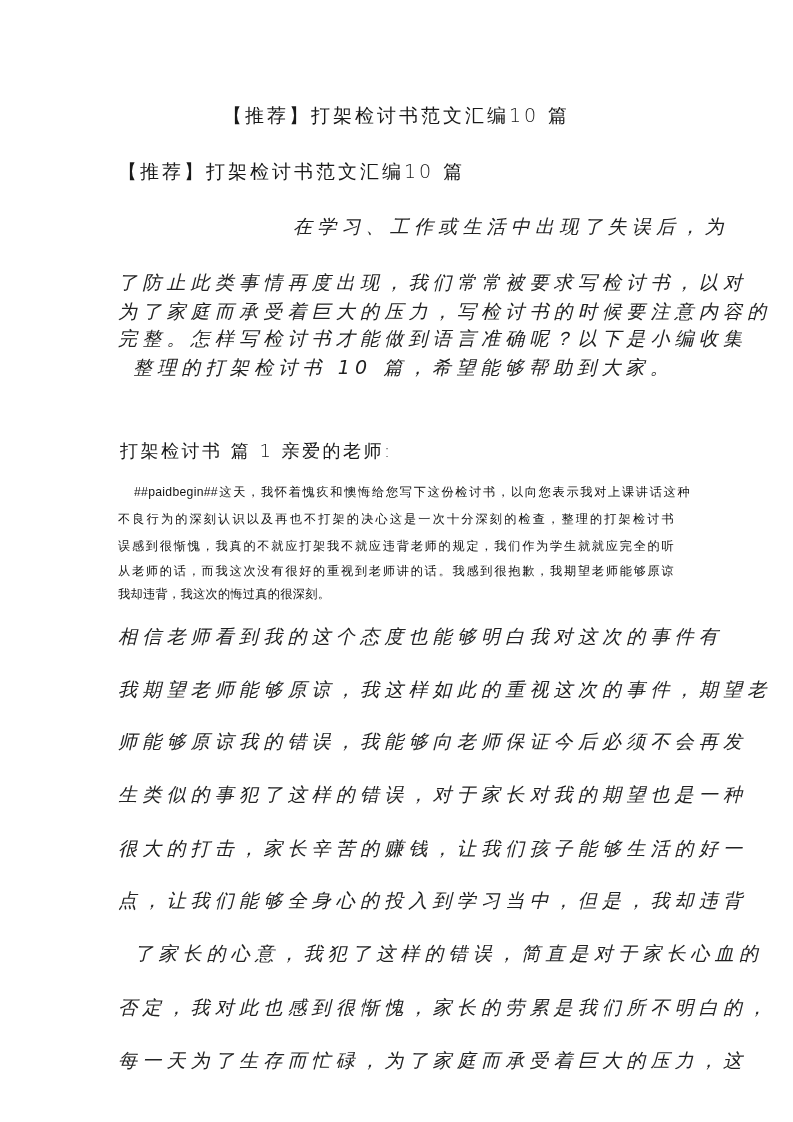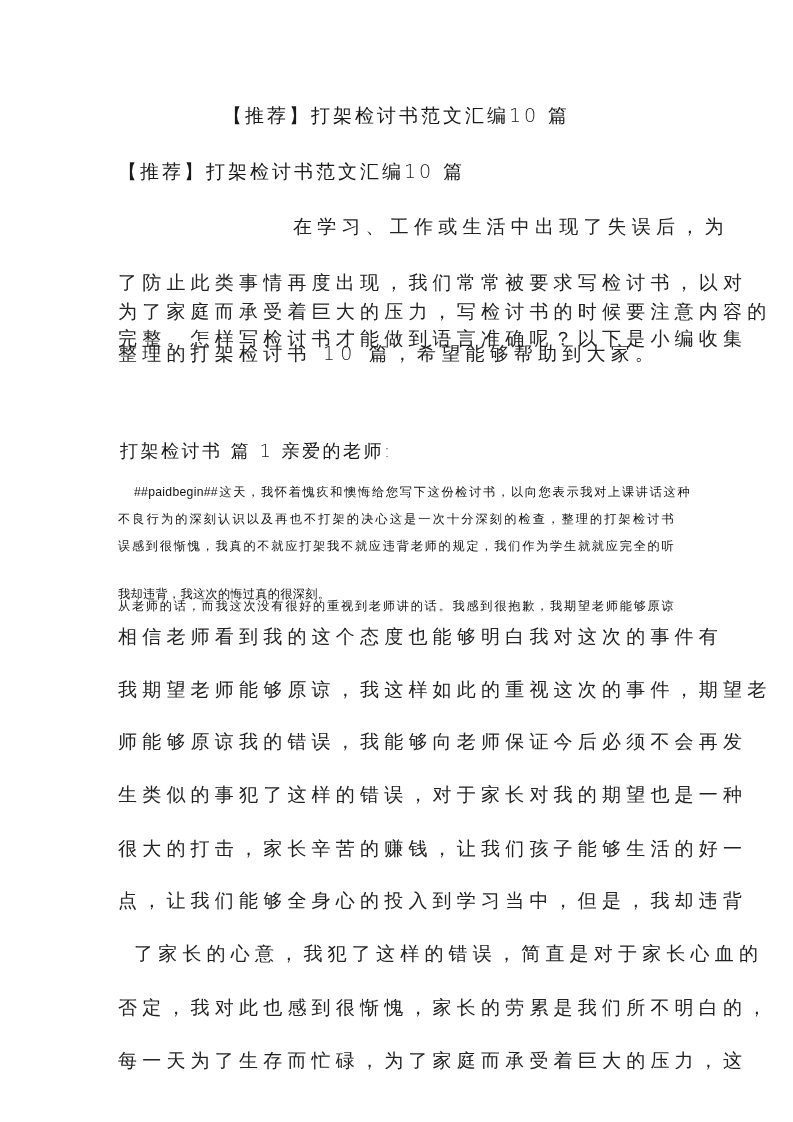--- a/index.html
+++ b/index.html
@@ -4,51 +4,51 @@
 <style>
   html, body { margin: 0; padding: 0; background: #ffffff; }
   body { width: 793px; height: 1122px; position: relative; overflow: hidden;
          font-family: "DejaVu Serif", "Liberation Serif", serif; color: #1a1a1a; }
   .line { position: absolute; white-space: nowrap; }
   .title { left: 0; width: 793px; text-align: center; top: 103px; font-size: 19px; letter-spacing: 3px;
            font-family: "DejaVu Sans", "Liberation Sans", sans-serif; font-weight: 300; }
   .subtitle { left: 118px; top: 159px; font-size: 19px; letter-spacing: 3px;
               font-family: "DejaVu Sans", "Liberation Sans", sans-serif; font-weight: 300; }
   .big { left: 118px; width: 556px; font-size: 19px; letter-spacing: 5.2px;
-         font-family: "DejaVu Sans", "Liberation Sans", sans-serif; font-weight: 300; color: #222; }
+         font-family: "DejaVu Sans", "Liberation Sans", sans-serif; font-weight: 300; color: #222; font-style: italic; }
   .big.just { text-align-last: justify; text-align: justify; }
   .head2 { left: 120px; top: 439px; font-size: 18px; letter-spacing: 2.5px;
            font-family: "DejaVu Sans", "Liberation Sans", sans-serif; font-weight: 300; }
   .small { left: 118px; width: 556px; font-size: 12.2px; letter-spacing: 0.3px;
            font-family: "DejaVu Serif", "Liberation Serif", serif; color: #111; }
   .small.just { text-align-last: justify; text-align: justify; }
   .paid { font-family: "Liberation Sans", sans-serif; }
 </style>
 </head>
 <body>
 
 <div>
   <div class="line title">【推荐】打架检讨书范文汇编10 篇</div>
   <div class="line subtitle">【推荐】打架检讨书范文汇编10 篇</div>
 
   <div>
     <div class="line big" style="top:214px; left:293px; width:381px;">在学习、工作或生活中出现了失误后，为</div>
     <div class="line big just" style="top:270px;">了防止此类事情再度出现，我们常常被要求写检讨书，以对</div>
     <div class="line big just" style="top:299px;">为了家庭而承受着巨大的压力，写检讨书的时候要注意内容的</div>
     <div class="line big just" style="top:326px;">完整。怎样写检讨书才能做到语言准确呢？以下是小编收集</div>
-    <div class="line big" style="top:341px;">整理的打架检讨书 10 篇，希望能够帮助到大家。</div>
+    <div class="line big" style="top:355px;text-align:right;">整理的打架检讨书 10 篇，希望能够帮助到大家。</div>
   </div>
 
   <div class="line head2">打架检讨书  篇 1 亲爱的老师:</div>
 
   <div>
     <div class="line small just" style="top:484px;margin-left:16px;"><span class="paid">##paidbegin##</span><span>这天，我怀着愧疚和懊悔给您写下这份检讨书，以向您表示我对上课讲话这种</span></div>
     <div class="line small just" style="top:511px;">不良行为的深刻认识以及再也不打架的决心这是一次十分深刻的检查，整理的打架检讨书</div>
     <div class="line small just" style="top:538px;">误感到很惭愧，我真的不就应打架我不就应违背老师的规定，我们作为学生就就应完全的听</div>
-    <div class="line small just" style="top:563px;margin-top:35px;">从老师的话，而我这次没有很好的重视到老师讲的话。我感到很抱歉，我期望老师能够原谅</div>
+    <div class="line small just" style="top:563px;">从老师的话，而我这次没有很好的重视到老师讲的话。我感到很抱歉，我期望老师能够原谅</div>
     <div class="line small" style="top:586px;">我却违背，我这次的悔过真的很深刻。</div>
   </div>
 
   <div>
     <div class="line big just" style="top:624px;">相信老师看到我的这个态度也能够明白我对这次的事件有</div>
     <div class="line big just" style="top:677px;">我期望老师能够原谅，我这样如此的重视这次的事件，期望老</div>
     <div class="line big just" style="top:729px;">师能够原谅我的错误，我能够向老师保证今后必须不会再发</div>
     <div class="line big just" style="top:782px;">生类似的事犯了这样的错误，对于家长对我的期望也是一种</div>
     <div class="line big just" style="top:836px;">很大的打击，家长辛苦的赚钱，让我们孩子能够生活的好一</div>
     <div class="line big just" style="top:888px;">点，让我们能够全身心的投入到学习当中，但是，我却违背</div>

